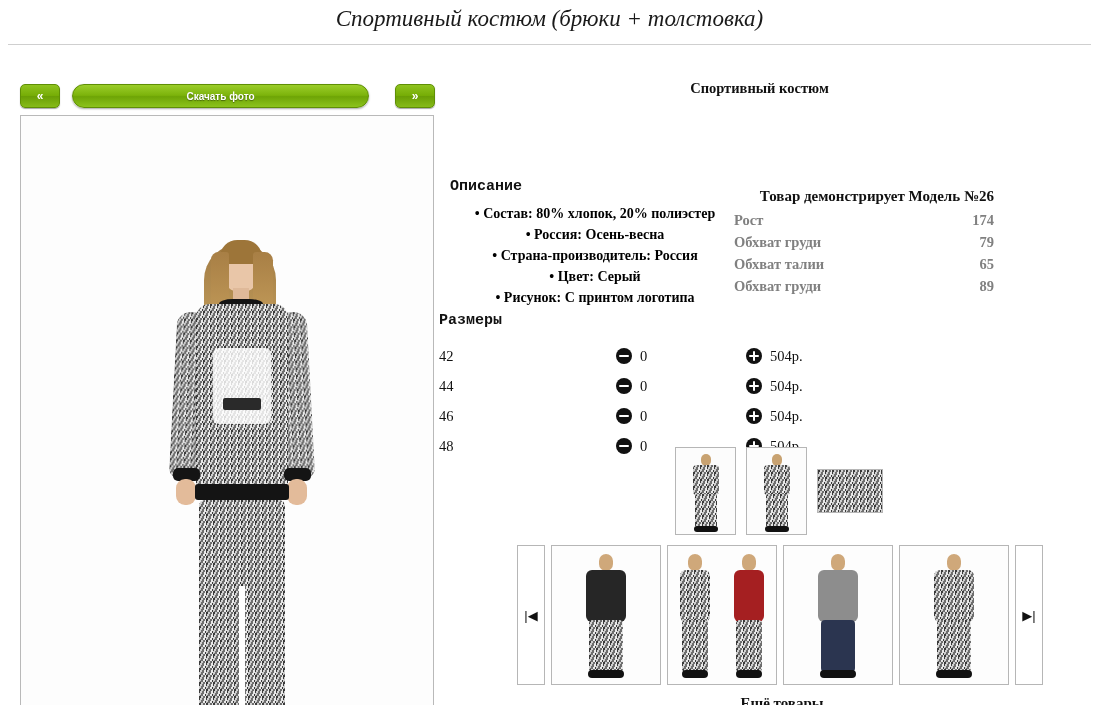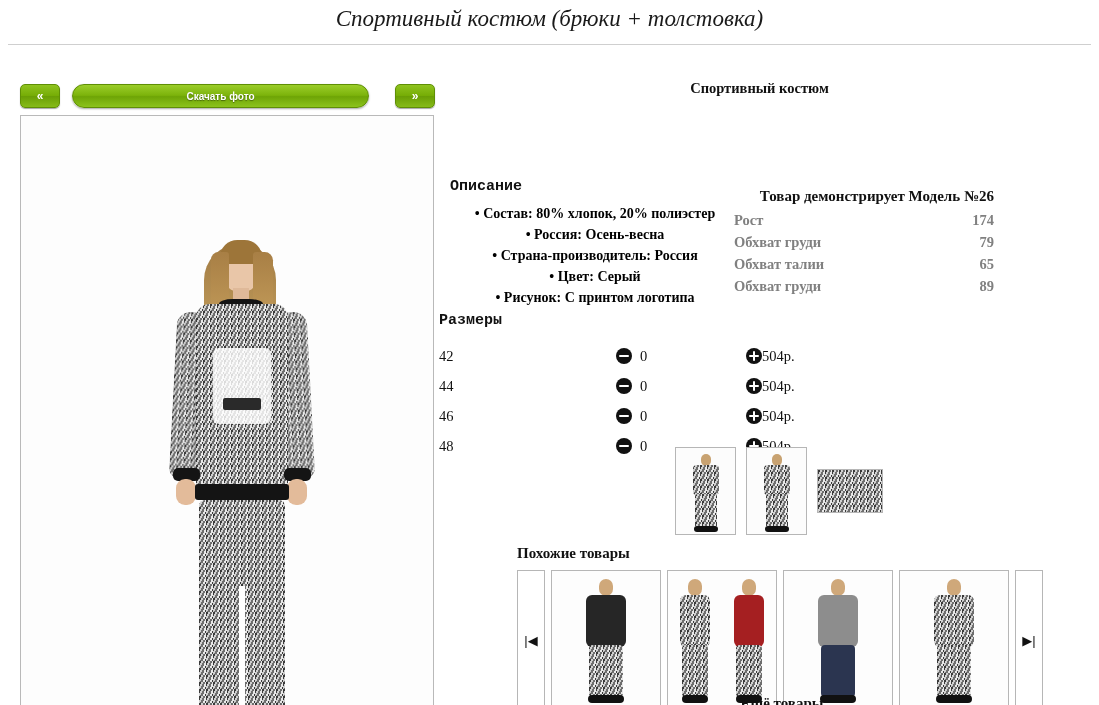--- a/index.html
+++ b/index.html
@@ -270,20 +270,21 @@
     position: absolute; left: 6.8px; top: 3px; width: 2.4px; height: 10px;
     background: #fff; border-radius: 1px;
   }
   .qty-val {
     margin-left: 8px;
     font-family: "Liberation Serif", serif;
     font-size: 14.5px;
     color: #111;
   }
   .price-val {
+    margin-left: 8px;
     font-family: "Liberation Serif", serif;
     font-size: 14.5px;
     color: #111;
   }
 
   
   .thumbs { position: absolute; left: 243px; top: 367px; }
   .thumb {
     position: absolute;
     border: 1px solid #b6b6b6;
@@ -499,21 +500,20 @@
           <div class="tf-bot mel"></div>
           <div class="tf-shoe"></div>
         </div>
       </div>
       <div class="thumb thumb-3">
         <div class="tex-fill mel"></div>
       </div>
     </div>
 
     <div class="similar-block">
-      <div class="similar-title">Похожие товары</div>
       <div class="similar-strip">
 
         <div class="arrow-box">|◀</div>
 
         <div class="sim-card">
           <div class="sc-fig">
             <div class="sc-head"></div>
             <div class="sc-top dark"></div>
             <div class="sc-bot mel"></div>
             <div class="sc-shoe"></div>

